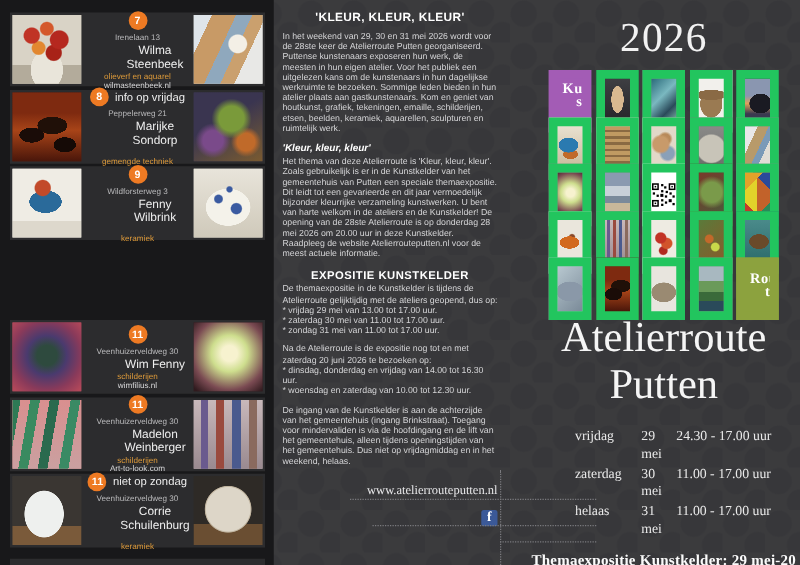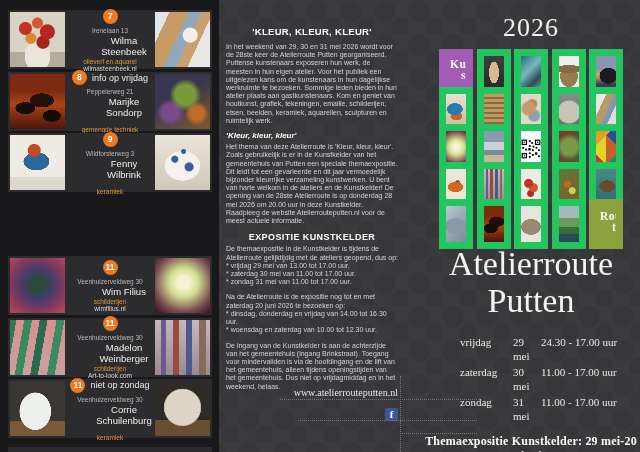--- a/index.html
+++ b/index.html
@@ -91,21 +91,21 @@
     linear-gradient(90deg, transparent 0 10%, #6a5a8e 10% 20%, transparent 20% 32%, #9a4a3e 32% 44%, transparent 44% 56%, #4a5a8e 56% 68%, transparent 68% 80%, #8a6a5e 80% 92%, transparent 92%),
     linear-gradient(180deg, #c8b8ba, #9a8a90);}
   .t7l { background-color:#3a3632; background-image:
     radial-gradient(ellipse 16px 19px at 46% 55%, #eef0ee 0 97%, transparent 100%),
     linear-gradient(180deg, #3a3632 0 72%, #7a5a3a 72%);}
   .t7r { background-color:#2e2a26; background-image:
     radial-gradient(circle 19px at 50% 48%, #ddd6c8 0 92%, #b8ab95 97%, transparent 100%),
     linear-gradient(180deg, #2e2a26 0 70%, #6a4e32 70%);}
 
   
-  .mid { position:absolute; left:226px; top:26px; width:172px; font-size:7px; line-height:8.2px; color:#d4d4d6; }
+  .mid { position:absolute; left:226px; top:9px; width:172px; font-size:7px; line-height:8.2px; color:#d4d4d6; }
   .mid-title { font-size:9.5px; line-height:12px; font-weight:bold; color:#fff; text-align:center; letter-spacing:.3px; margin-bottom:5px; }
   .mid p { margin-bottom:0; }
   .theme-head { font-weight:bold; font-style:italic; font-size:8px; color:#fff; margin:7px 0 3px; }
   .expo-head { font-weight:bold; font-size:9px; color:#fff; text-align:center; letter-spacing:.4px; margin:8px 0 4px; }
   .blk { margin-top:7px; }
   .contact { position:absolute; left:226px; top:382px; width:172px; text-align:right;
     font-family:"Liberation Serif", serif; color:#e8e8ea; }
   .contact .c-line { font-size:10px; line-height:21px; }
   .fb-row { display:flex; justify-content:flex-end; align-items:center; gap:5px; margin-top:5px; }
   .fb-icon { width:13px; height:13px; background:#3b5998; border-radius:2px; color:#fff;
@@ -113,21 +113,21 @@
   .fb-orange { color:#b5793c; font-size:11.5px; font-weight:bold; }
   .fb-white { color:#d8d8da; font-size:11.5px; font-weight:bold; }
 
   
   .dot-h { position:absolute; border-top:1px dotted #7a7a7e; height:0; }
   .dot-v { position:absolute; border-left:1px dotted #7a7a7e; width:0; }
 
   
   .cover { position:absolute; left:424px; top:0; width:214px; height:452px; text-align:center;
     font-family:"Liberation Serif", serif; color:#f2f2f2; }
-  .year { font-size:26px; letter-spacing:1px; margin-top:13px; }
+  .year { font-size:33px; letter-spacing:1px; margin-top:13px; }
   .grid { width:186px; margin:6px auto 0; display:grid; grid-template-columns:repeat(5,34px); grid-auto-rows:34px; gap:3.5px; justify-content:center; }
   .tile { width:34px; height:50px; border:7px solid #22c55e; background-color:#888; position:relative; overflow:hidden;font-weight:bold; }
   .tile-k { background:#a35cb5; border-color:#a35cb5; color:#fff; text-align:left; padding:3px 0 0 4px;
     font-size:11.5px; line-height:11px; letter-spacing:.5px; }
   .tile-k .l2 { display:block; margin-left:11px; }
   .tile-r { background:#8ca23e; border-color:#8ca23e; color:#fff; text-align:left; padding:5px 0 0 4px;
     font-size:11.5px; line-height:11px; letter-spacing:.5px; }
   .tile-r .l2 { display:block; margin-left:12px; }
   .qr { background:#fff; display:flex; align-items:center; justify-content:center; }
   .qr svg { width:28px; height:28px; }
@@ -238,21 +238,21 @@
   </div>
 
 
   <div class="card" style="top:256px">
     <div class="thumb t5l"></div>
     <div class="info">
       <div class="badge-row">
           <span class="badge">11</span>
         </div>
       <div class="addr">Veenhuizerveldweg 30</div>
-      <div class="aname">Wim Filius</div>
+      <div class="aname">Wim Fenny</div>
       <div class="tech">schilderijen</div>
       <div class="site">wimfilius.nl</div>
     </div>
     <div class="thumb t5r"></div>
   </div>
 
   <div class="card" style="top:317.5px">
     <div class="thumb t6l"></div>
     <div class="info">
       <div class="badge-row">
@@ -375,20 +375,20 @@
     <div>Putten</div>
   </div>
 
   <div class="sched">
     <span>vrijdag</span>
     <span>29 mei</span>
     <span>24.30 - 17.00 uur</span>
     <span>zaterdag</span>
     <span>30 mei</span>
     <span>11.00 - 17.00 uur</span>
-    <span>zondag</span>
+    <span>helaas</span>
     <span>31 mei</span>
     <span>11.00 - 17.00 uur</span>
   </div>
 
   <div class="thema">Themaexpositie Kunstkelder: 29 mei-20 juni</div>
 
 </div>
 
 </body></html>

